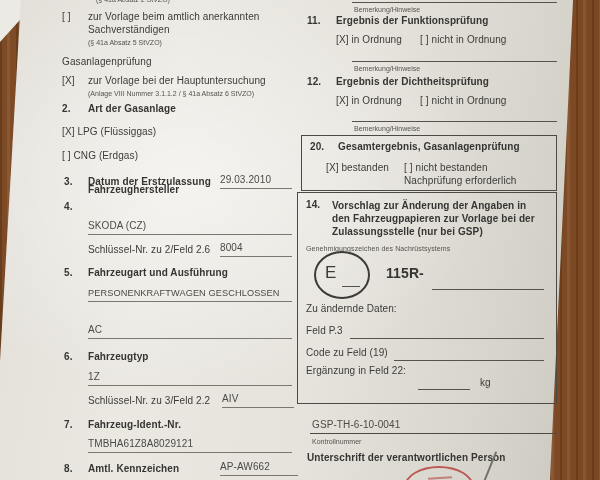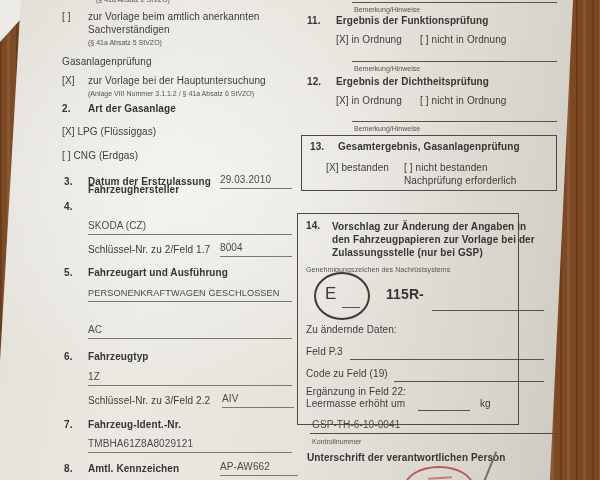--- a/index.html
+++ b/index.html
@@ -60,21 +60,21 @@
     <div class="t" style="left:62px;top:126px">[X]  LPG (Flüssiggas)</div>
     <div class="t" style="left:62px;top:150px">[ ]  CNG (Erdgas)</div>
 
     <div class="t b" style="left:64px;top:176px">3.</div>
     <div class="t b" style="left:88px;top:176px">Datum der Erstzulassung</div>
     <div class="t val ul narrow" style="left:220px;top:174px">29.03.2010</div>
 
     <div class="t b" style="left:64px;top:201px">4.</div>
     <div class="t b" style="left:88px;top:184px">Fahrzeughersteller</div>
     <div class="t val ul wide" style="left:88px;top:220px">SKODA (CZ)</div>
-    <div class="t" style="left:88px;top:244px">Schlüssel-Nr. zu 2/Feld 1.7</div>
+    <div class="t" style="left:88px;top:244px">Schlüssel-Nr. zu 2/Feld 2.6</div>
     <div class="t val ul narrow" style="left:220px;top:242px">8004</div>
 
     <div class="t b" style="left:64px;top:267px">5.</div>
     <div class="t val ul wide" style="left:88px;top:287px;font-size:9.2px">PERSONENKRAFTWAGEN GESCHLOSSEN</div>
     <div class="t b" style="left:88px;top:267px">Fahrzeugart und Ausführung</div>
     <div class="t val ul wide" style="left:88px;top:324px">AC</div>
 
     <div class="t b" style="left:64px;top:351px">6.</div>
     <div class="t b" style="left:88px;top:351px">Fahrzeugtyp</div>
     <div class="t val ul wide" style="left:88px;top:371px">1Z</div>
@@ -102,49 +102,48 @@
 
     <div class="t b" style="left:307px;top:76px">12.</div>
     <div class="t b" style="left:336px;top:76px">Ergebnis der Dichtheitsprüfung</div>
     <div class="t" style="left:336px;top:95px">[X] in Ordnung</div>
     <div class="t" style="left:420px;top:95px">[ ] nicht in Ordnung</div>
 
     <div class="line" style="left:352px;top:121px;width:205px"></div>
     <div class="t sm" style="left:354px;top:123px">Bemerkung/Hinweise</div>
 
     <div class="fbox" style="left:301px;top:135px;width:256px;height:56px">
-      <div class="t b" style="left:8px;top:5px">13.</div>
+      <div class="t b" style="left:8px;top:5px">20.</div>
       <div class="t b" style="left:36px;top:5px">Gesamtergebnis, Gasanlagenprüfung</div>
       <div class="t" style="left:24px;top:26px">[X] bestanden</div>
       <div class="t" style="left:102px;top:26px">[ ] nicht bestanden</div>
       <div class="t" style="left:102px;top:39px">Nachprüfung erforderlich</div>
     </div>
 
-    <div class="fbox" style="left:297px;top:213px;width:222px;height:212px">
+    <div class="fbox" style="left:297px;top:192px;width:260px;height:212px">
       <div class="t b" style="left:8px;top:6px">14.</div>
       <div class="t b" style="left:34px;top:6px;width:214px;white-space:normal;line-height:13px">Vorschlag zur Änderung der Angaben in den Fahrzeugpapieren zur Vorlage bei der Zulassungsstelle (nur bei GSP)</div>
       <div class="t sm" style="left:8px;top:50px">Genehmigungszeichen des Nachrüstsystems</div>
 
       <div class="ecircle" style="left:16px;top:58px;width:56px;height:48px">
         <div class="t" style="left:9px;top:11px;font-size:17px;line-height:18px">E</div>
         <div class="line" style="left:26px;top:33px;width:18px"></div>
       </div>
       <div class="t b" style="left:88px;top:74px;font-size:14px">115R-</div>
       <div class="line" style="left:134px;top:96px;width:112px"></div>
 
       <div class="t" style="left:8px;top:110px">Zu ändernde Daten:</div>
 
       <div class="t" style="left:8px;top:132px">Feld P.3</div>
       <div class="line" style="left:52px;top:145px;width:194px"></div>
 
       <div class="t" style="left:8px;top:154px">Code zu Feld (19)</div>
       <div class="line" style="left:96px;top:167px;width:150px"></div>
 
       <div class="t" style="left:8px;top:172px">Ergänzung in Feld 22:</div>
-      <div class="t" style="left:8px;top:184px">Leermasse erhöht um</div>
       <div class="line" style="left:120px;top:196px;width:52px"></div>
       <div class="t" style="left:182px;top:184px">kg</div>
 
     </div>
 
     <div class="t val" style="left:312px;top:419px">GSP-TH-6-10-0041</div>
     <div class="line" style="left:310px;top:433px;width:247px;border-top-width:1.5px;border-top-color:#4b4a45"></div>
     <div class="t sm" style="left:312px;top:436px">Kontrollnummer</div>
 
     <div class="t b" style="left:307px;top:452px">Unterschrift der verantwortlichen Person</div>

